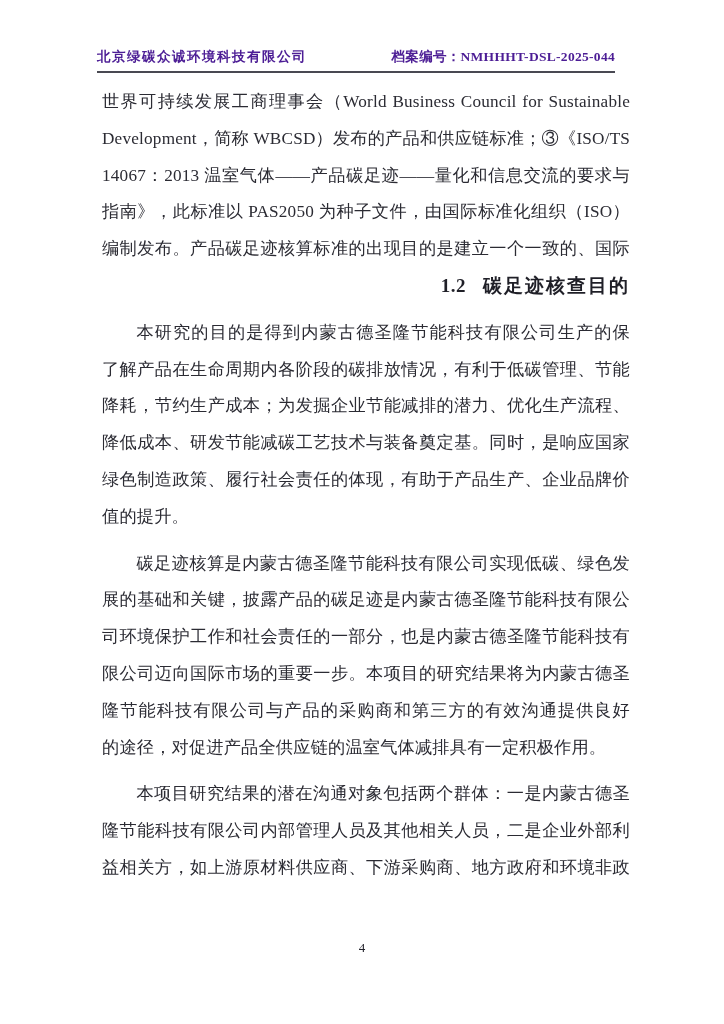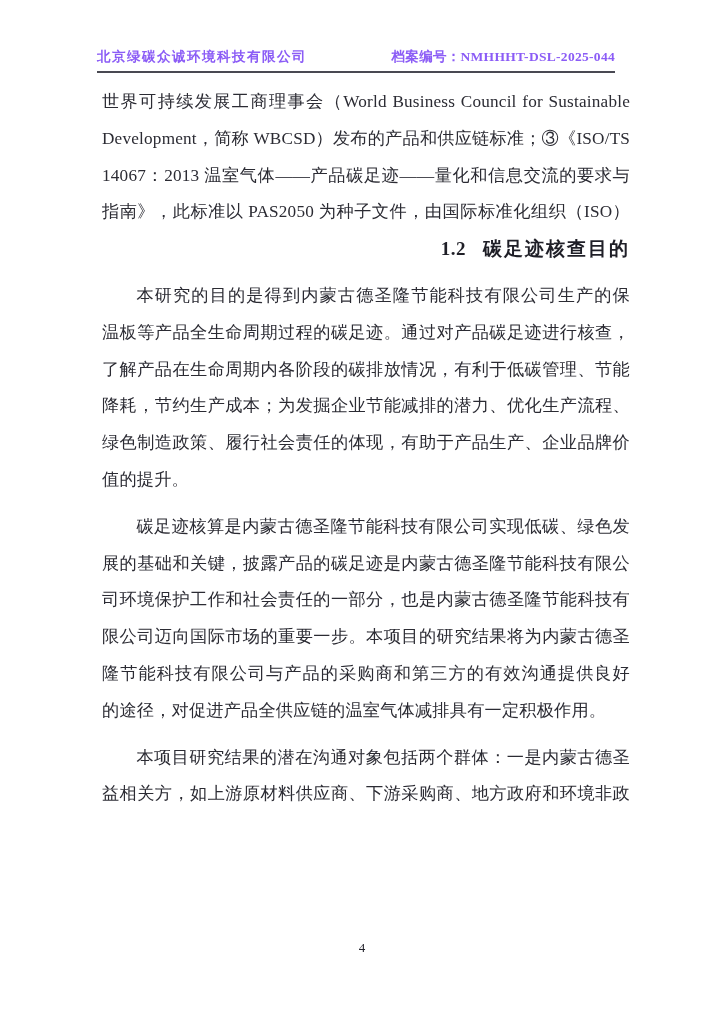--- a/index.html
+++ b/index.html
@@ -7,21 +7,21 @@
   body {
     width:724px; height:1024px; position:relative; overflow:hidden;
     font-family:"Liberation Serif","DejaVu Serif",serif;
     color:#2b2b33;
   }
   .page-header {
     position:absolute; left:97px; top:48px; width:518px;
     display:flex; justify-content:space-between; align-items:flex-end;
     padding-bottom:5px;
     border-bottom:2px solid #494952;
-    font-size:13.5px; color:#8b5cf6;
+    font-size:13.5px; color:#4c1d95;
   }
   .page-header .company { font-weight:600; letter-spacing:1.5px; }
   .page-header .docno { font-weight:bold; letter-spacing:0.3px; }
   .doc-body {
     position:absolute; left:102px; top:84px; width:528px;
   }
   .line {
     height:36.8px; line-height:36.8px;
     font-size:17.2px;
     text-align:justify; text-align-last:justify;
@@ -48,39 +48,41 @@
   <span class="company">北京绿碳众诚环境科技有限公司</span>
   <span class="docno">档案编号：NMHHHT-DSL-2025-044</span>
 </div>
 
 <div class="doc-body">
 
   <div class="line">世界可持续发展工商理事会（World Business Council for Sustainable</div>
   <div class="line">Development，简称 WBCSD）发布的产品和供应链标准；③《ISO/TS</div>
   <div class="line">14067：2013 温室气体——产品碳足迹——量化和信息交流的要求与</div>
   <div class="line">指南》，此标准以 PAS2050 为种子文件，由国际标准化组织（ISO）</div>
+  <div class="line">编制发布。产品碳足迹核算标准的出现目的是建立一个一致的、国际</div>
 
   <div class="heading-line">
     <span class="sec-num">1.2</span><span class="sec-title">碳足迹核查目的</span>
   </div>
 
   <div class="line indent">本研究的目的是得到内蒙古德圣隆节能科技有限公司生产的保</div>
-  <div class="line">温板等产品全生命周期过程的碳足迹。通过对产品碳足迹进行核查，</div>
   <div class="line">了解产品在生命周期内各阶段的碳排放情况，有利于低碳管理、节能</div>
   <div class="line">降耗，节约生产成本；为发掘企业节能减排的潜力、优化生产流程、</div>
+  <div class="line">降低成本、研发节能减碳工艺技术与装备奠定基。同时，是响应国家</div>
   <div class="line">绿色制造政策、履行社会责任的体现，有助于产品生产、企业品牌价</div>
   <div class="line para-end">值的提升。</div>
 
   <div class="line indent">碳足迹核算是内蒙古德圣隆节能科技有限公司实现低碳、绿色发</div>
   <div class="line">展的基础和关键，披露产品的碳足迹是内蒙古德圣隆节能科技有限公</div>
   <div class="line">司环境保护工作和社会责任的一部分，也是内蒙古德圣隆节能科技有</div>
   <div class="line">限公司迈向国际市场的重要一步。本项目的研究结果将为内蒙古德圣</div>
   <div class="line">隆节能科技有限公司与产品的采购商和第三方的有效沟通提供良好</div>
   <div class="line para-end">的途径，对促进产品全供应链的温室气体减排具有一定积极作用。</div>
 
   <div class="line indent">本项目研究结果的潜在沟通对象包括两个群体：一是内蒙古德圣</div>
+  <div class="line">隆节能科技有限公司内部管理人员及其他相关人员，二是企业外部利</div>
   <div class="line">益相关方，如上游原材料供应商、下游采购商、地方政府和环境非政</div>
 
 </div>
 
 <div class="page-footer">
   <span>4</span>
 </div>
 
 </body></html>

